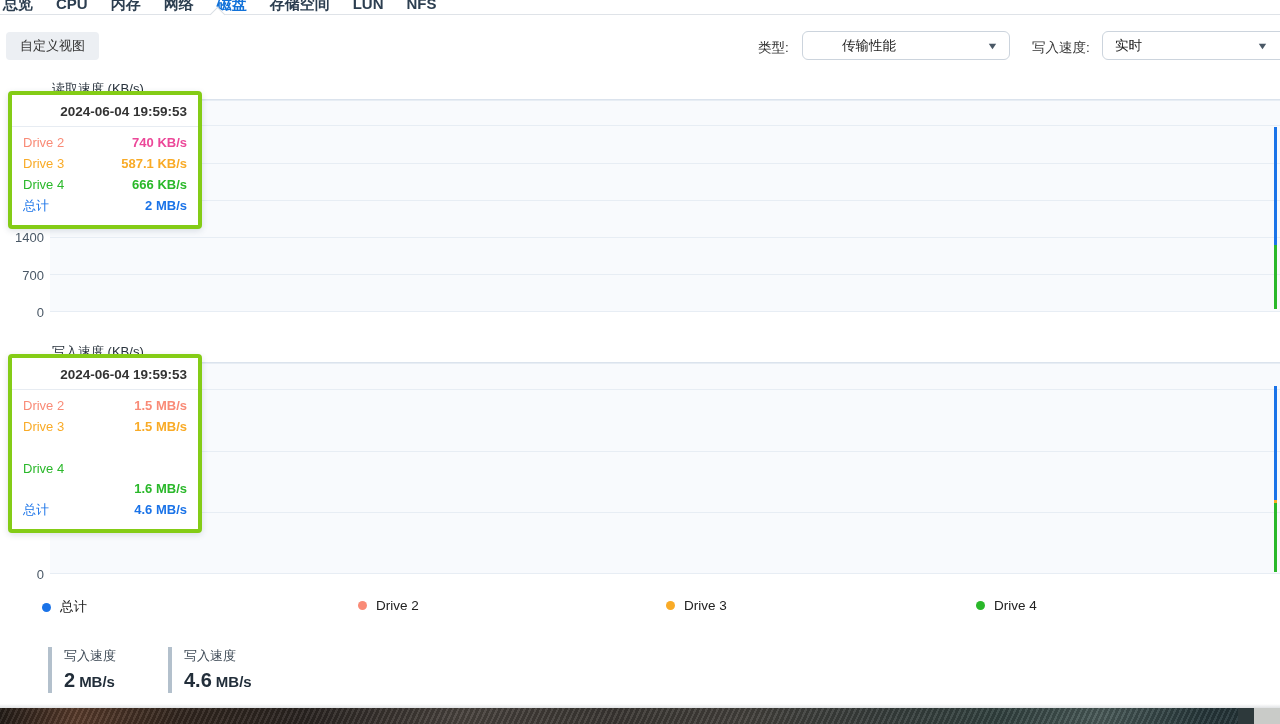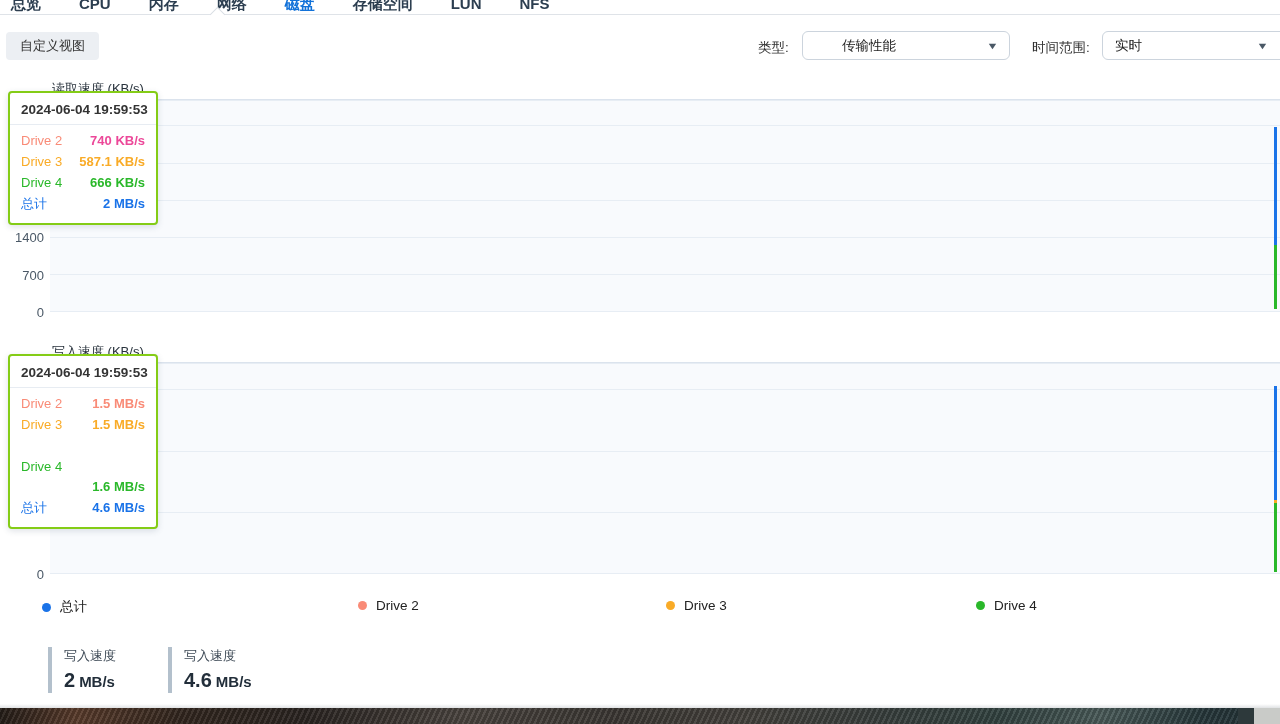--- a/index.html
+++ b/index.html
@@ -2,21 +2,21 @@
 <html><head>
 <meta charset="utf-8">
 <style>
   * { margin:0; padding:0; box-sizing:border-box; }
   body { background:#fff; font-family:"Liberation Sans", sans-serif; }
   .page { position:relative; width:1280px; height:724px; background:#fff; overflow:hidden; }
 
   
   .tabbar { position:absolute; top:0; left:0; width:1280px; height:15px;
             border-bottom:1px solid #dfe3e8; background:#fff; overflow:hidden; }
-  .tabs { display:flex; gap:38px; padding-left:11px; }
+  .tabs { display:flex; gap:23px; padding-left:3px; }
   .tab { font-size:15px; font-weight:bold; color:#2c3e50; line-height:30px;
          margin-top:-11px; white-space:nowrap; cursor:pointer; }
   .tab.selected { color:#1272d9; }
   .notch { position:absolute; left:212px; top:9px; width:11px; height:11px; background:#fff;
            border-left:1px solid #d9dee3; border-top:1px solid #d9dee3;
            transform:rotate(45deg); z-index:2; }
 
   
   .custom-view-btn { position:absolute; left:6px; top:32px; height:28px; padding:0 14px;
            background:#eceff3; border:none; border-radius:4px; font-size:13px; color:#333;
@@ -39,23 +39,23 @@
   .chart-title { position:absolute; left:52px; top:0; font-size:13px; color:#28323c; }
   .y-axis { position:absolute; left:0; top:19px; width:44px; bottom:0; }
   .ytick { position:absolute; right:0; transform:translateY(-50%);
            font-size:13px; color:#4a5866; }
   .plot { position:absolute; left:50px; right:0; top:19px; bottom:0; background:#f8fafd;
           border-top:1px solid #dbe3ed; border-bottom:1px solid #ccd6e2; }
   .gridline { position:absolute; left:0; right:0; height:1px; background:#e7edf4; }
   .edge-seg { position:absolute; right:3px; width:3px; }
 
   
-  .tooltip { position:absolute; left:8px; top:11px; width:150px; background:#fff;
-             border:2px solid #84cc16; border-radius:4px;
-             box-shadow:0 2px 6px rgba(40,60,90,.15); z-index:3; }
+  .tooltip { position:absolute; left:8px; top:11px; width:194px; background:#fff;
+             border:4px solid #84cc16; border-radius:4px;
+             box-shadow:0 2px 6px rgba(40,60,90,.15); z-index:3;text-align:right; }
   .tt-date { font-size:13.5px; font-weight:bold; color:#333; padding:9px 11px 7px;
              border-bottom:1px solid #e7ecf2; white-space:nowrap; }
   .tt-rows { padding:5px 11px 9px; }
   .tt-row { display:flex; justify-content:space-between; align-items:center;
             font-size:13px; line-height:21px; }
   .tt-label { font-weight:normal; }
   .tt-value { font-weight:bold; }
 
   
   .legend { position:absolute; top:598px; left:0; width:1280px; height:20px; }
@@ -109,21 +109,21 @@
   <div class="notch"></div>
 
   <button class="custom-view-btn">自定义视图</button>
 
   <span class="flabel flabel-type">类型:</span>
   <div class="select select-type">
     <span>传输性能</span>
     <span class="caret">▼</span>
   </div>
 
-  <span class="flabel flabel-time">时间范围:</span>
+  <span class="flabel flabel-time">写入速度:</span>
   <div class="select select-time">
     <span>实时</span>
     <span class="caret">▼</span>
   </div>
 
   <div class="chart" id="chart0">
     <div class="chart-title">读取速度 (KB/s)</div>
     <div class="y-axis">
         <div class="ytick" style="top: 0%;">3981</div>
         <div class="ytick" style="top: 12.0824%;">3500</div>

